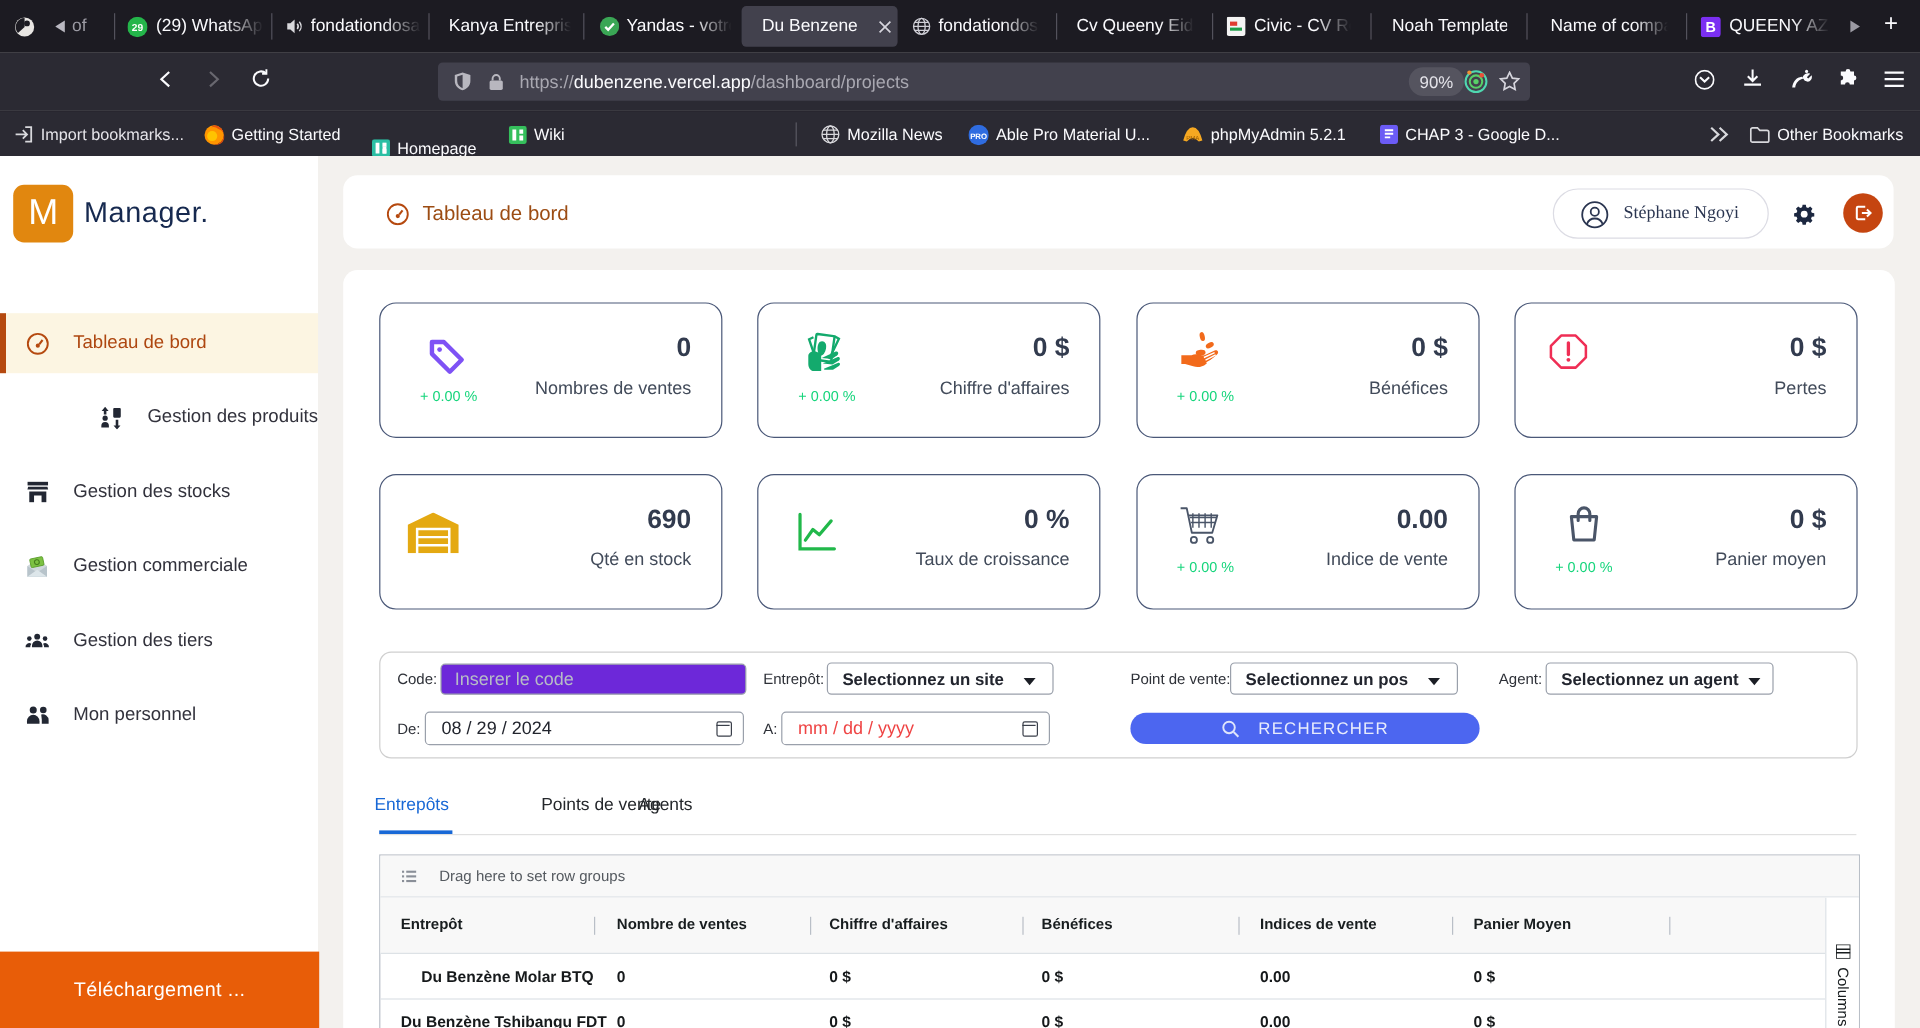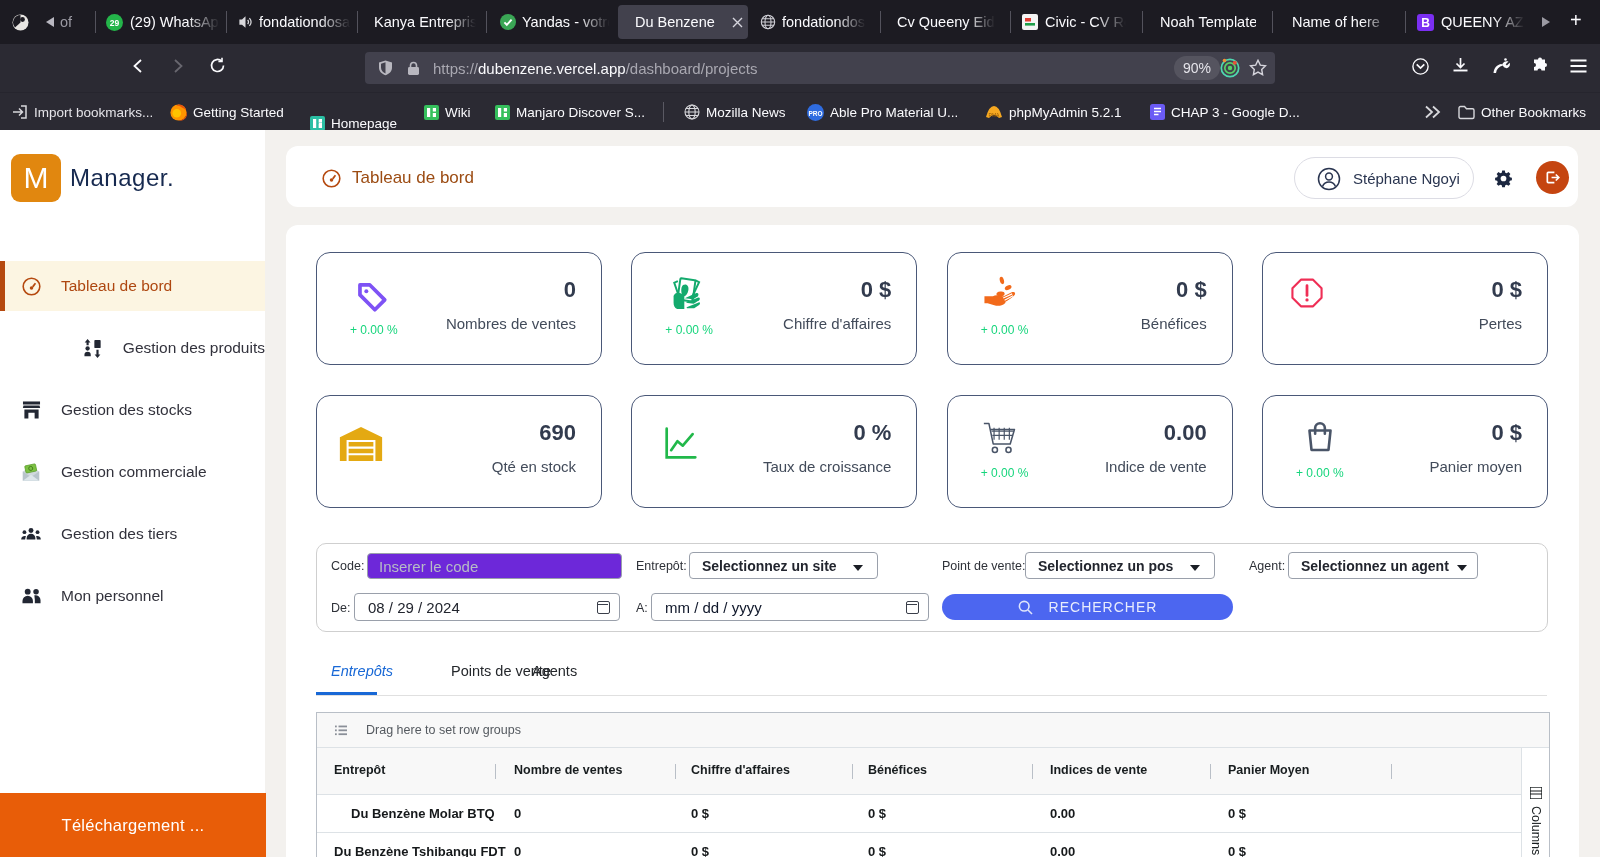--- a/index.html
+++ b/index.html
@@ -30,21 +30,21 @@
   .mitem { position:absolute; left:0; width:265px; height:50px; display:flex; align-items:center; color:#32323c; font-size:15.5px; }
   .mitem .mic { width:20px; margin-left:21px; margin-right:20px; display:flex; justify-content:center; }
   .mitem.active { background:#fcf5e2; border-left:5px solid #b5490f; color:#ae4710; }
   .mitem.active .mic { margin-left:16px; }
   #dlbtn { position:absolute; left:0; top:663px; width:266px; height:64px; background:#e85d08; color:#fff; font-size:16.5px; display:flex; align-items:center; justify-content:center; letter-spacing:0.3px; }
 
   
   #hcard { position:absolute; left:286px; top:16px; width:1292px; height:61px; background:#fff; border-radius:12px; }
   #htitle { position:absolute; left:66px; top:22px; font-size:17px; color:#9c4c13; }
   #userpill { position:absolute; left:1008px; top:11px; width:180px; height:42px; border:1px solid #dcdce4; border-radius:21px; }
-  #userpill span { position:absolute; left:58px; top:12px; font-size:15px; color:#2a3550; }
+  #userpill span { position:absolute; left:58px; top:12px; font-size:15px; color:#2a3550;font-family:Liberation Serif, serif; }
   #logoutbtn { position:absolute; left:1250px; top:15px; width:33px; height:33px; border-radius:50%; background:#c54510; display:flex; align-items:center; justify-content:center; }
 
   
   #panel { position:absolute; left:286px; top:94.5px; width:1293px; height:633px; background:#fff; border-radius:12px 12px 0 0; }
 
   .scard { position:absolute; width:286px; height:113px; background:#fff; border:1.6px solid #4a5878; border-radius:14px; }
   .scard .icon { position:absolute; left:32px; top:26px; width:44px; height:34px; }
   .scard .pct { position:absolute; left:33px; top:70px; font-size:12px; color:#16d57c; }
   .scard .val { position:absolute; right:25px; top:24px; font-size:22px; font-weight:bold; color:#323b4e; text-align:right; }
   .scard .lbl { position:absolute; right:25px; top:62px; font-size:15px; color:#424b5a; text-align:right; }
@@ -52,21 +52,21 @@
   
   #fcard { position:absolute; left:30px; top:318.5px; width:1232px; height:89px; border:1px solid #cfcfcf; border-radius:10px; background:#fff; }
   .flabel { position:absolute; font-size:12.5px; color:#2e3138; }
   .finput { position:absolute; border:1.5px solid #9aa0ab; border-radius:4px; background:#6d28d9; font-size:15px; color:#b7bcc6; padding-left:11px; display:flex; align-items:center; }
   .fselect { position:absolute; border:1.5px solid #9aa0ab; border-radius:4px; background:#fff; font-size:14px; font-weight:bold; color:#22252e; padding-left:12px; display:flex; align-items:center; }
   .fdate { position:absolute; border:1.5px solid #9aa0ab; border-radius:4px; background:#fff; font-size:15px; color:#22252e; padding-left:13px; display:flex; align-items:center; }
   #searchbtn { position:absolute; left:625px; top:50px; width:291px; height:26px; background:#4c66f0; border-radius:13px; color:#e8ecfc; font-size:14px; letter-spacing:1px; display:flex; align-items:center; justify-content:center; gap:16px; }
 
   
   .ptab { position:absolute; top:438.5px; font-size:14.5px; color:#24272b; }
-  #ptab1 { left:45px; color:#1868d6;font-style:italic; }
+  #ptab1 { left:26px; color:#1868d6; }
   #tabline { position:absolute; left:30px; top:470.5px; width:1231px; height:1px; background:#e0e0e0; }
   #tabind { position:absolute; left:30px; top:467.5px; width:61px; height:3px; background:#1868d6; }
 
   
   #grid { position:absolute; left:30px; top:487.5px; width:1234px; height:149px; border:1px solid #b9bfc7; background:#fff; font-size:14px; }
   #dragbar { position:absolute; left:0; top:0; width:1232px; height:35px; background:#f8f8f8; border-bottom:1px solid #dde2e6; display:flex; align-items:center; color:#54595f; font-size:12.5px; }
   #gheader { position:absolute; left:0; top:35px; width:1205px; height:47px; background:#f8f8f8; border-bottom:1px solid #dde2e6; }
   .gh { position:absolute; top:15px; font-weight:bold; font-size:12.5px; color:#181d1f; }
   .ghsep { position:absolute; top:16px; width:1px; height:15px; background:#b9bfc7; }
   .grow { position:absolute; left:0; width:1205px; height:38px; border-bottom:1px solid #dde2e6; }
@@ -131,21 +131,21 @@
   <div class="tab fade" style="left:1022px;width:106px;">
     <svg width="16" height="16" viewBox="0 0 16 16" style="margin-right:7px;flex:none;">
         <rect width="16" height="16" rx="2" fill="#f4f4f4"></rect>
         <rect x="3" y="4" width="6" height="3.5" fill="#e03c31"></rect>
         <rect x="3" y="9" width="10" height="2.6" fill="#1e9e4a"></rect>
       </svg>
     Civic - CV Res</div>
   <div class="tabsep" style="left:1142px;"></div>
   <div class="tab" style="left:1160px;width:96px;">Noah Template</div>
   <div class="tabsep" style="left:1272px;"></div>
-  <div class="tab fade" style="left:1292px;width:100px;">Name of here</div>
+  <div class="tab fade" style="left:1292px;width:100px;">Name of compa</div>
   <div class="tabsep" style="left:1405px;"></div>
   <div class="tab fade" style="left:1417px;width:110px;">
     <svg width="17" height="17" viewBox="0 0 17 17" style="margin-right:7px;flex:none;">
         <rect width="17" height="17" rx="3" fill="#7b2ff2"></rect>
         <text x="8.5" y="12.8" font-size="12" font-weight="bold" text-anchor="middle" fill="#fff" font-family="Liberation Sans">B</text>
       </svg>
     QUEENY AZU</div>
   <div class="abs" style="left:1542px;top:17px;width:0;height:0;border-top:5px solid transparent;border-bottom:5px solid transparent;border-left:8px solid #9b9aa3;"></div>
   <div class="abs" style="left:1570px;top:9px;color:#fbfbfe;font-size:20px;font-weight:300;">+</div>
 </div>
@@ -230,26 +230,20 @@
         <rect x="8.8" y="3" width="3.2" height="3.4" fill="#fff"></rect>
         <rect x="8.8" y="8" width="3.2" height="4" fill="#fff"></rect>
       </svg>
     Homepage</div>
   <div class="bm" style="left:424px;">
     <svg width="15" height="15" viewBox="0 0 15 15">
         <rect width="15" height="15" rx="2" fill="#35bf5c"></rect>
         <path d="M3 3h3.2v9H3z M8.8 3H12v3.4H8.8z M8.8 8H12v4H8.8z" fill="#fff"></path>
       </svg>
     Wiki</div>
-  <div class="bm" style="left:495px;">
-    <svg width="15" height="15" viewBox="0 0 15 15">
-        <rect width="15" height="15" rx="2" fill="#35bf5c"></rect>
-        <path d="M3 3h3.2v9H3z M8.8 3H12v3.4H8.8z M8.8 8H12v4H8.8z" fill="#fff"></path>
-      </svg>
-    Manjaro Discover S...</div>
   <div style="position:absolute;left:663px;top:9px;width:1px;height:20px;background:#5a5963;"></div>
   <div class="bm" style="left:684px;">
     <svg width="16" height="16" viewBox="0 0 16 16" fill="none" stroke="#d8d8dc" stroke-width="1.1">
         <circle cx="8" cy="8" r="7"></circle>
         <ellipse cx="8" cy="8" rx="3.2" ry="7"></ellipse>
         <path d="M1 8h14M1.8 4.5h12.4M1.8 11.5h12.4"></path>
       </svg>
     Mozilla News</div>
   <div class="bm" style="left:807px;">
     <svg width="17" height="17" viewBox="0 0 17 17">
@@ -463,21 +457,21 @@
       <div class="finput" style="left:50px;top:9px;width:255px;height:26px;">Inserer le code</div>
       <div class="flabel" style="left:319px;top:15px;">Entrepôt:</div>
       <div class="fselect" style="left:372px;top:8px;width:189px;height:27px;">Selectionnez un site<span class="selarrow"></span></div>
       <div class="flabel" style="left:625px;top:15px;">Point de vente:</div>
       <div class="fselect" style="left:708px;top:8px;width:190px;height:27px;">Selectionnez un pos<span class="selarrow"></span></div>
       <div class="flabel" style="left:932px;top:15px;">Agent:</div>
       <div class="fselect" style="left:971px;top:8px;width:190px;height:27px;">Selectionnez un agent<span class="selarrow" style="right:10px;"></span></div>
       <div class="flabel" style="left:14px;top:57px;">De:</div>
       <div class="fdate" style="left:37px;top:49px;width:266px;height:28px;">08 / 29 / 2024<span class="calic"></span></div>
       <div class="flabel" style="left:319px;top:57px;">A:</div>
-      <div class="fdate" style="left:334px;top:49px;width:278px;height:28px;color:#0f172a;">mm / dd / yyyy<span class="calic"></span></div>
+      <div class="fdate" style="left:334px;top:49px;width:224px;height:28px;color:#ef4444;">mm / dd / yyyy<span class="calic"></span></div>
       <div id="searchbtn"><svg width="15" height="15" viewBox="0 0 15 15" fill="none" stroke="#dfe5fb" stroke-width="1.6">
             <circle cx="6.2" cy="6.2" r="4.8"></circle>
             <path d="M10 10 L14 14"></path>
           </svg>RECHERCHER</div>
     </div>
 
     <div class="ptab" id="ptab1">Entrepôts</div>
     <div class="ptab" style="left:120px;margin-left:45px;">Points de vente</div>
     <div class="ptab" style="left:246px;">Agents</div>
     <div id="tabline"></div>

